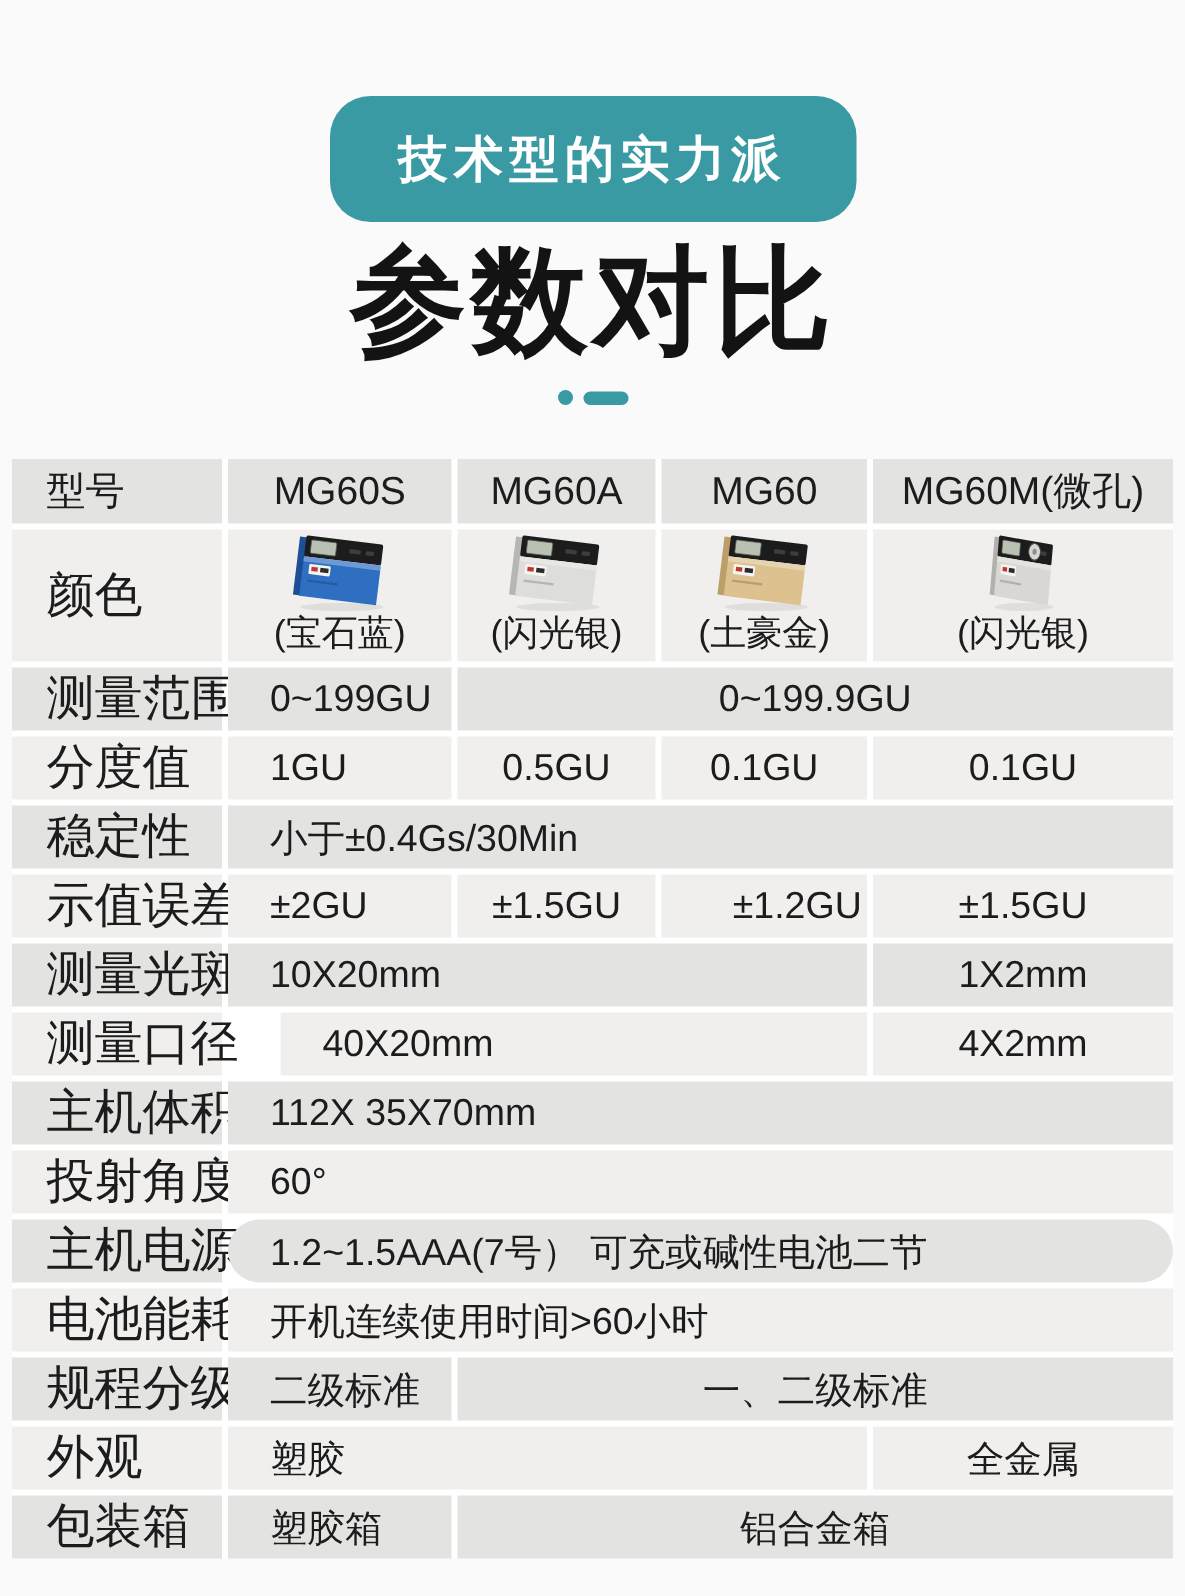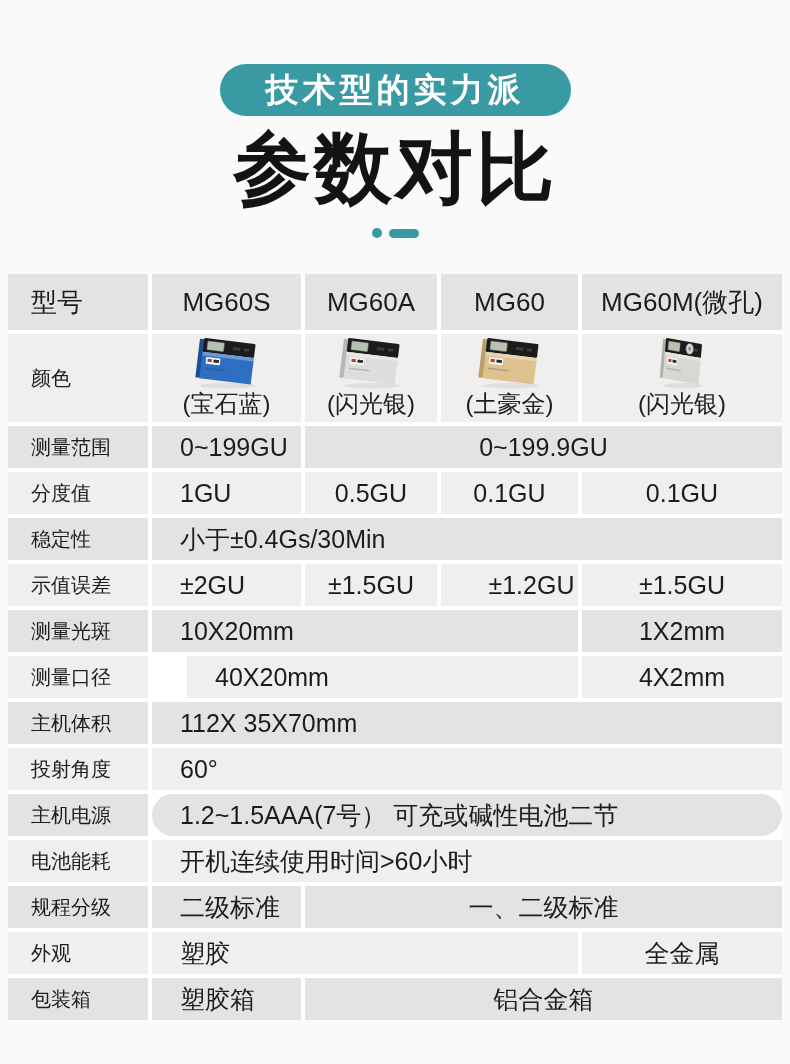--- a/index.html
+++ b/index.html
@@ -13,21 +13,21 @@
   body{
     width:790px;height:1064px;overflow:hidden;
     background:#fbfafa;
     font-family:"Liberation Sans",sans-serif;
     color:var(--ink);
   }
   .hero{text-align:center;padding-top:64px;}
   .badge{
     display:inline-block;background:var(--accent);color:#ffffff;
     font-size:33px;font-weight:700;letter-spacing:4px;
-    padding:8px 46px;border-radius:27px;line-height:1.1;
+    padding:24px 46px;border-radius:27px;line-height:1.1;
   }
   .title{
     margin:13px 0 0;font-size:78px;font-weight:900;line-height:1;
     letter-spacing:3px;color:#131313;
   }
   .dotdash{margin-top:21px;display:flex;justify-content:center;align-items:center;gap:7px;}
   .dot{width:10px;height:10px;border-radius:50%;background:var(--accent);}
   .dash{width:30px;height:9px;border-radius:5px;background:var(--accent);}
 
   .spec-table{
@@ -36,22 +36,22 @@
     grid-template-columns:140px 149px 132px 137px 200px;
     gap:4px;background:#ffffff;
   }
   .cell{
     display:flex;align-items:center;
     height:42px;font-size:25px;font-weight:500;color:var(--ink);
     white-space:nowrap;
   }
   .cell.left{justify-content:flex-start;padding-left:28px;}
   .cell.center{justify-content:center;}
-  .cell.label{padding-left:23px;font-size:20px;justify-content:flex-start;}
-  .cell.header{height:56px;font-size:26px;}
+  .cell.label{padding-left:23px;font-size:32px;justify-content:flex-start;}
+  .cell.header{height:43px;font-size:26px;}
   .cell.tall{height:88px;}
   .row-dark{background:var(--row-dark);}
   .row-light{background:var(--row-light);}
   .product-cell{flex-direction:column;justify-content:flex-end;padding-bottom:5px;}
   .variant{font-size:24px;line-height:1.15;font-weight:500;}
   svg.device{width:88px;height:56px;flex:0 0 auto;}
   svg.device.narrow{transform:scaleX(.7);}
 </style>
 </head>
 <body>

